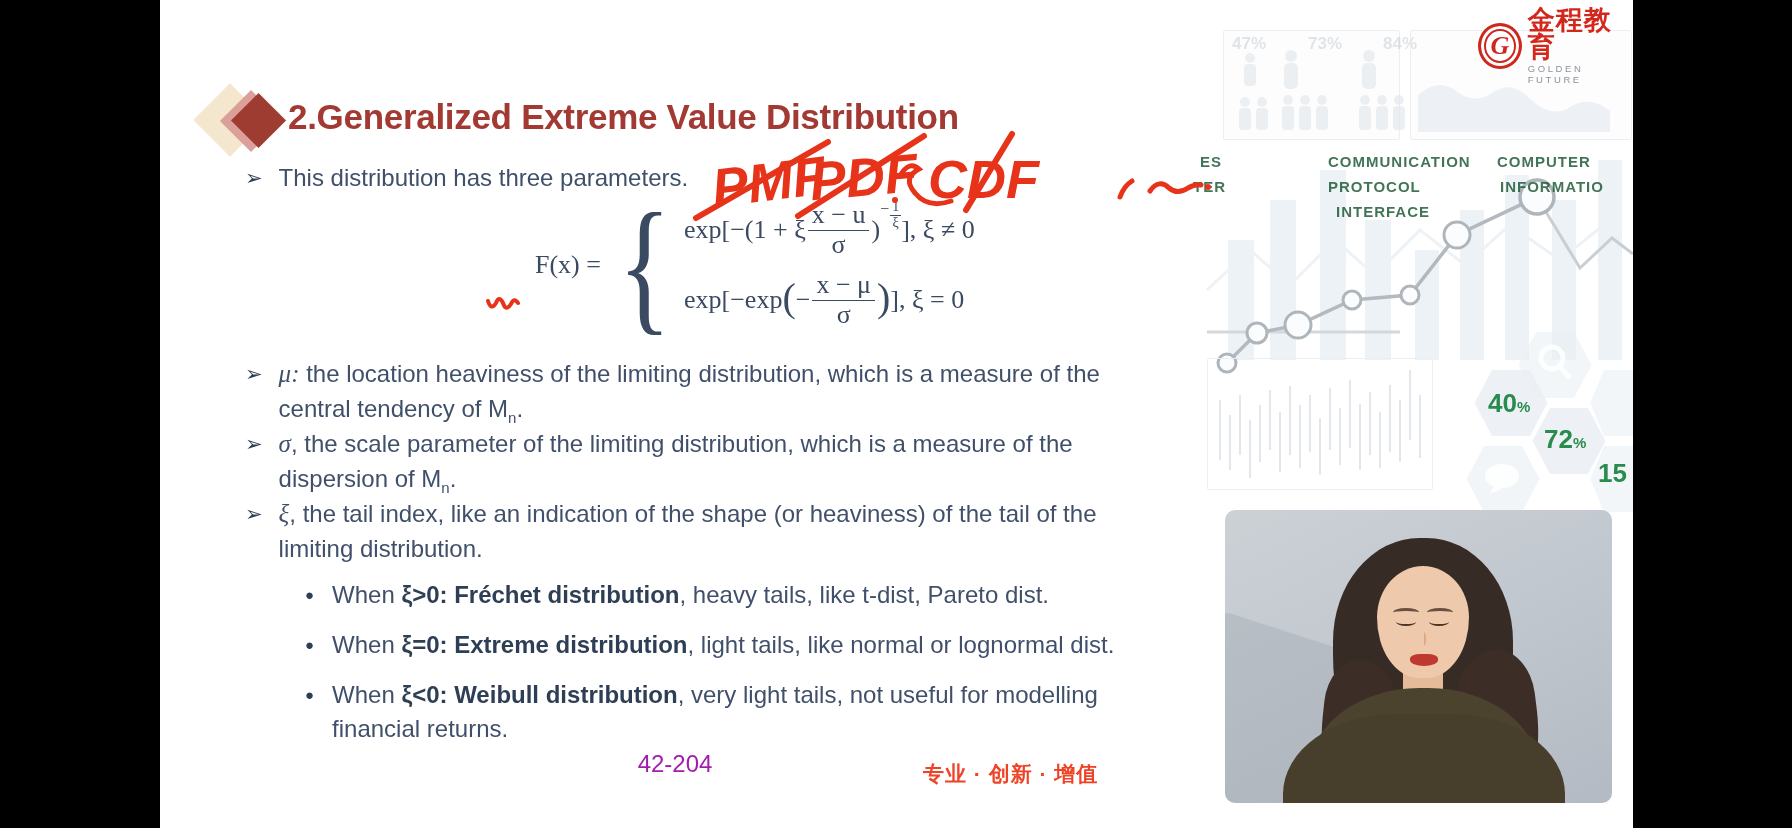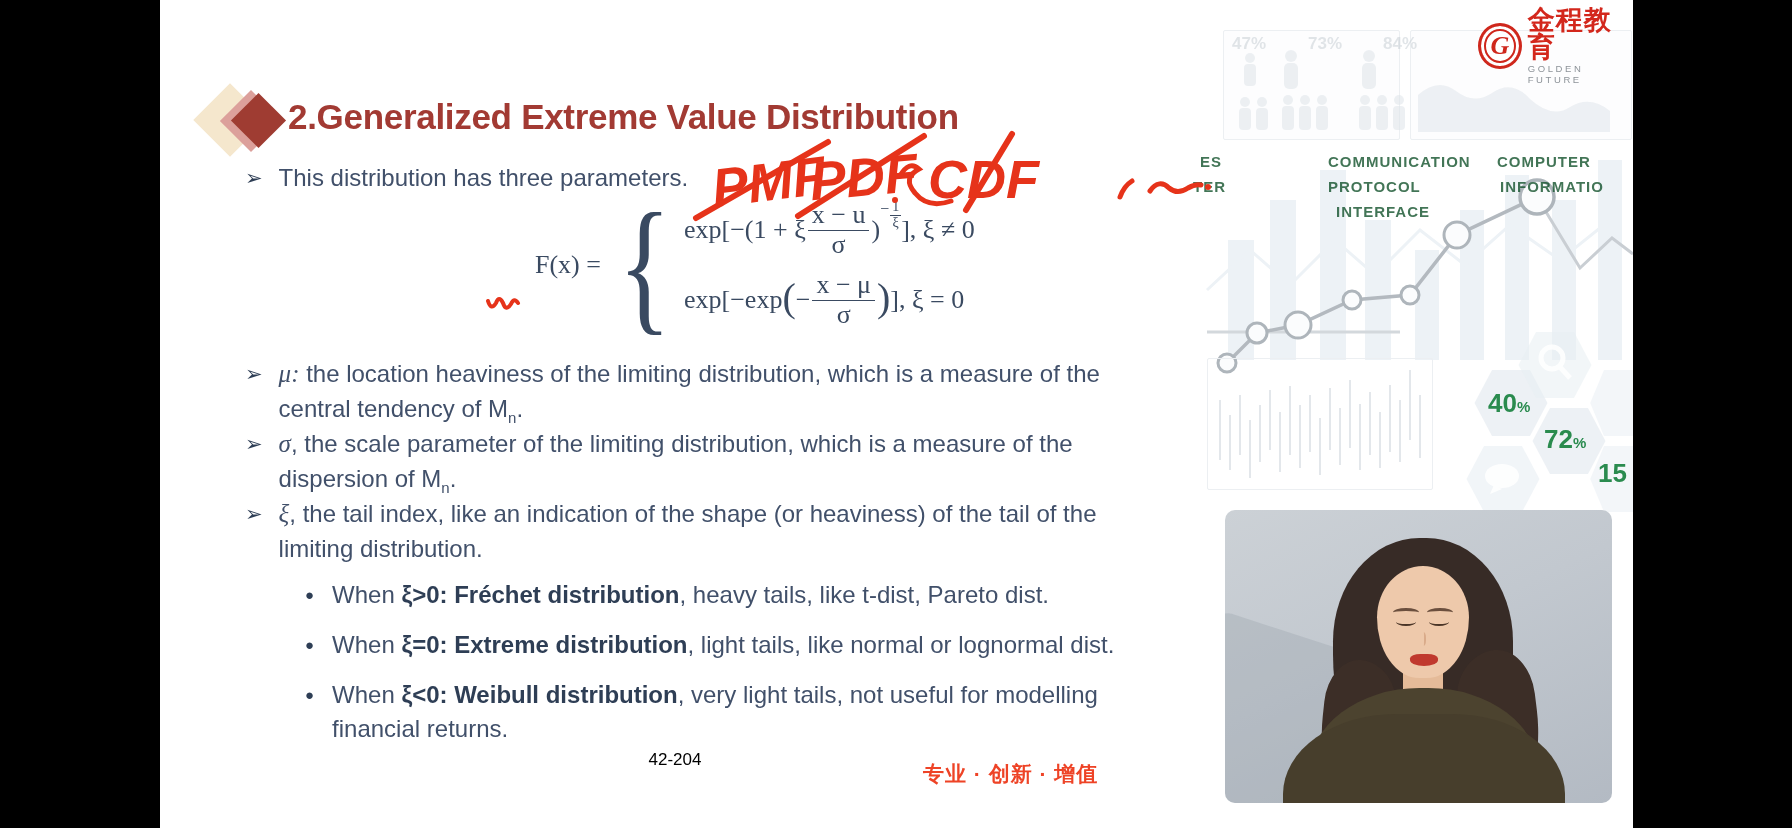--- a/index.html
+++ b/index.html
@@ -66,21 +66,21 @@
           line-height:1.08; margin:0 2px; }
   .frac .num { padding:0 4px 1px; border-bottom:1.6px solid #3a4a61; }
   .sup { position:relative; top:-15px; font-size:16px; display:inline-flex; align-items:flex-start; }
   .sfrac { display:inline-flex; flex-direction:column; align-items:center; line-height:1.05;
            font-size:14px; margin-left:1px; }
   .sfrac .num { border-bottom:1px solid #3a4a61; padding:0 2px; }
   .bigparen { font-size:40px; line-height:1; position:relative; top:-2px; }
 
   
   .page-num { position:absolute; left:430px; top:750px; width:170px; text-align:center;
-              font-size:17px; color:#000000; }
+              font-size:24px; color:#a21caf; }
   .slogan { position:absolute; left:763px; top:760px; font-size:21px; font-weight:bold;
             color:#ee4326; letter-spacing:1px; }
 
   
   .ink { position:absolute; inset:0; pointer-events:none; }
   .ink text { fill:#e6331a; font-family:"Liberation Sans", sans-serif;
               font-weight:bold; font-style:italic; font-size:54px; }
   .ink path, .ink circle.inkdot { stroke:#e6331a; fill:none; stroke-linecap:round; }
   .ink circle.inkdot { fill:#e6331a; stroke:none; }
 

